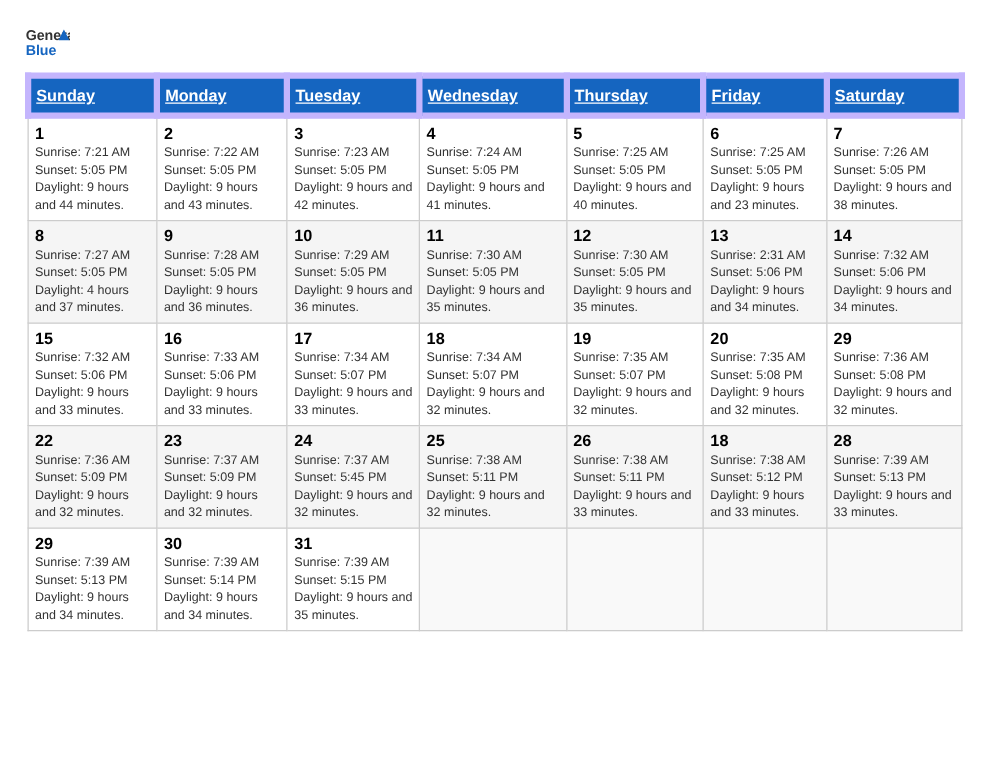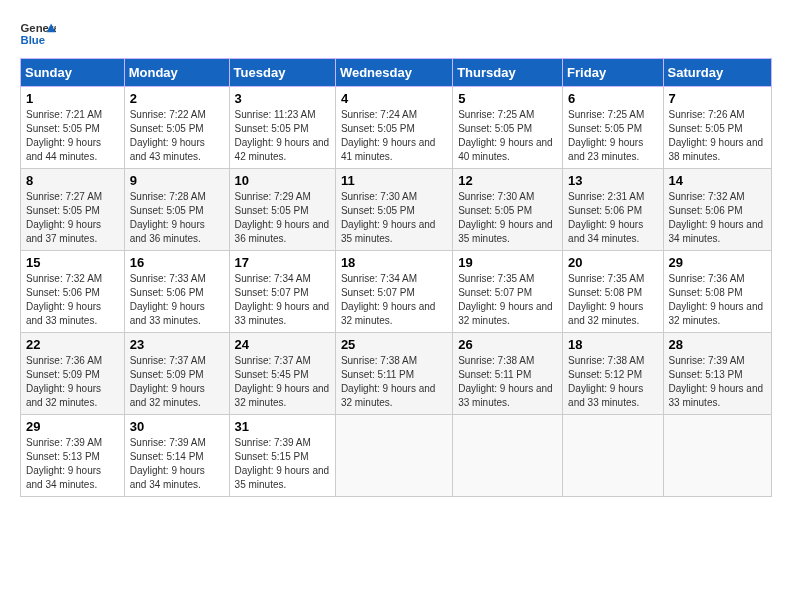--- a/index.html
+++ b/index.html
@@ -42,21 +42,22 @@
       border-collapse: collapse;
       font-size: 11px;
     }
     thead th {
       background-color: #1565C0;
       color: #fff;
       padding: 6px 4px;
       text-align: left;
       font-size: 13px;
       font-weight: bold;
-      border: 1px solid #c4b5fd;
+      border: 5px solid #c4b5fd;
+      text-decoration: underline;
     }
     tbody td {
       border: 1px solid #ccc;
       padding: 4px 5px;
       vertical-align: top;
       background: #fff;
       min-height: 80px;
     }
     tbody tr:nth-child(even) td {
       background: #f5f5f5;
@@ -119,21 +120,21 @@
           <span class="day-num">2</span>
         <div class="day-info">
           <div>Sunrise: 7:22 AM</div>
           <div>Sunset: 5:05 PM</div>
           <div>Daylight: 9 hours and 43 minutes.</div>
         </div>
         </td>
         <td>
           <span class="day-num">3</span>
         <div class="day-info">
-          <div>Sunrise: 11:23 AM</div>
+          <div>Sunrise: 7:23 AM</div>
           <div>Sunset: 5:05 PM</div>
           <div>Daylight: 9 hours and 42 minutes.</div>
         </div>
         </td>
         <td>
           <span class="day-num">4</span>
         <div class="day-info">
           <div>Sunrise: 7:24 AM</div>
           <div>Sunset: 5:05 PM</div>
           <div>Daylight: 9 hours and 41 minutes.</div>
@@ -163,21 +164,21 @@
           <div>Daylight: 9 hours and 38 minutes.</div>
         </div>
         </td>
       </tr>
       <tr>
         <td>
           <span class="day-num">8</span>
         <div class="day-info">
           <div>Sunrise: 7:27 AM</div>
           <div>Sunset: 5:05 PM</div>
-          <div>Daylight: 9 hours and 37 minutes.</div>
+          <div>Daylight: 4 hours and 37 minutes.</div>
         </div>
         </td>
         <td>
           <span class="day-num">9</span>
         <div class="day-info">
           <div>Sunrise: 7:28 AM</div>
           <div>Sunset: 5:05 PM</div>
           <div>Daylight: 9 hours and 36 minutes.</div>
         </div>
         </td>

